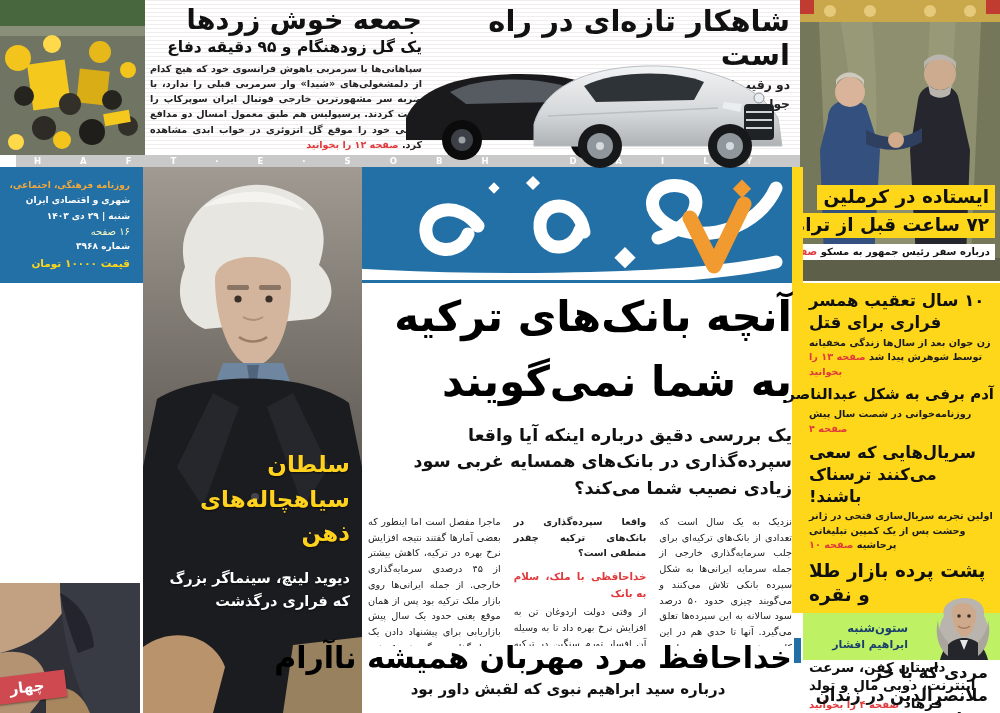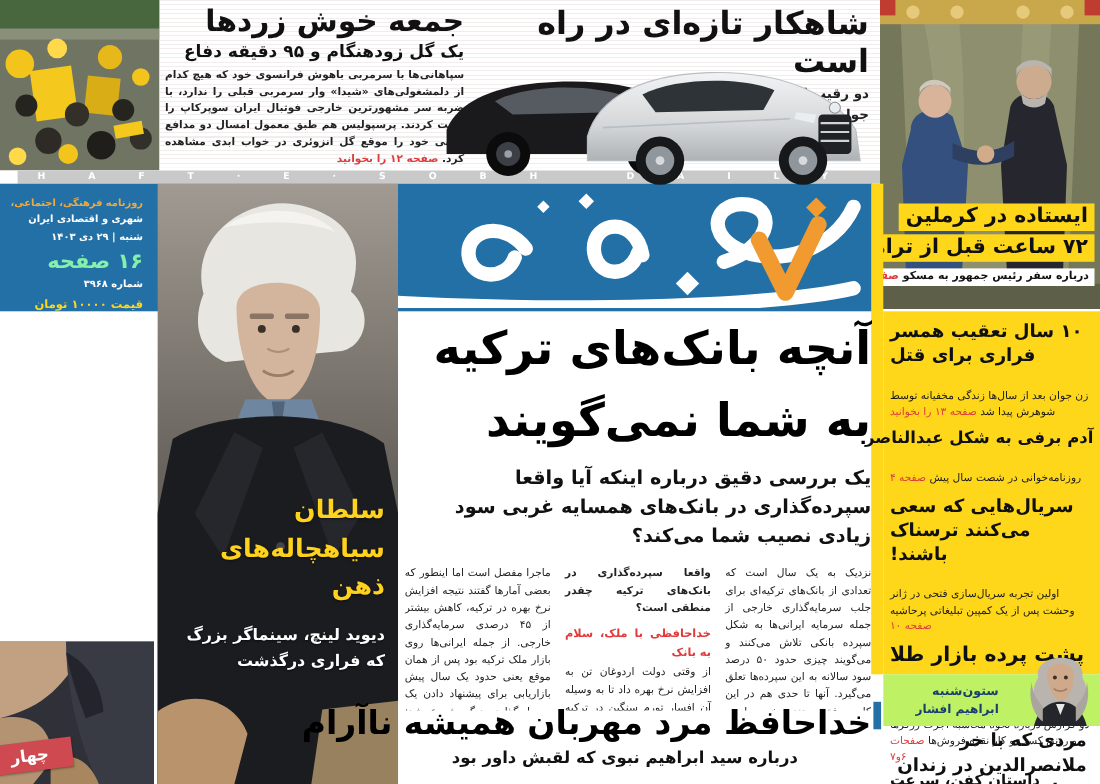--- a/index.html
+++ b/index.html
@@ -33,21 +33,21 @@
   
   .strip { left:16px; top:155px; width:793px; height:12px; background:#c9c9c9; overflow:hidden;
     color:#fff; font-size:8.5px; font-weight:bold; line-height:12px; padding-left:18px;
     letter-spacing:39px; white-space:nowrap; }
 
   
   .banner { left:0; top:167px; width:793px; height:116px; background:#2370a6; }
   .pub { position:absolute; left:8px; top:11px; width:122px; text-align:right; direction:rtl; color:#fff; }
   .pub .l1 { color:#f2a93c; font-size:9px; font-weight:bold; line-height:1.7; }
   .pub .l2, .pub .l3, .pub .l5 { font-size:9px; font-weight:bold; line-height:1.7; }
-  .pub .l4 { color:#86efac; font-size:19px; font-weight:bold; line-height:1.5; }
+  .pub .l4 { color:#fef9c3; font-size:10px; font-weight:normal; line-height:1.5; }
   .pub .l6 { color:#ffd71a; font-size:10.5px; font-weight:bold; line-height:1.8; }
   .logo { position:absolute; left:228px; top:3px; }
 
   
   .kremlin { left:800px; top:0; width:200px; height:281px; overflow:hidden; }
   .k-h { position:absolute; right:5px; background:#ffd71a; color:#101010; font-weight:bold;
     font-size:18.5px; padding:1px 6px 3px; direction:rtl; white-space:nowrap; }
   .k1 { top:185px;text-align:right; } .k2 { top:213px; }
   .k-d { position:absolute; right:5px; top:244px; background:#ffffff; color:#111; font-weight:bold;
     font-size:10px; padding:2px 5px 3px; direction:rtl; white-space:nowrap; }
@@ -73,21 +73,21 @@
   .cols .subh { font-size:10.3px; font-weight:bold; margin:7px 0 3px; }
   .cols .intro { font-weight:bold; }
 
   
   .sidebar { left:803px; top:283px; width:197px; height:330px; background:#ffd71a;
     direction:rtl; text-align:left; padding:7px 6px 0; }
   .sb h3 { font-size:16.5px; font-weight:bold; color:#101010; line-height:1.32; letter-spacing:-.3px; }
   .sb .sm { font-size:15px; white-space:nowrap; }
   .sb .bg { font-size:18.5px; }
   .sb .last { font-size:13.5px; }
-  .sb .dk { font-size:9.7px; font-weight:normal; color:#1a1a1a; line-height:1.5; margin:20px 0 6px; }
+  .sb .dk { font-size:9.7px; font-weight:bold; color:#1a1a1a; line-height:1.5; margin:2px 0 6px; }
 
   
   .saturday { left:803px; top:613px; width:197px; height:47px; background:#bef264; }
   .sat-text { position:absolute; right:92px; top:7px; text-align:right; direction:rtl; color:#1b3f6d; }
   .sat-text .k { font-size:11.5px; font-weight:bold; line-height:1.5; }
   .sat-text .a { font-size:11px; font-weight:bold; line-height:1.5; }
   .afshar { position:absolute; right:8px; bottom:0; }
   .sat-hl { left:803px; top:661px; width:197px; direction:rtl; text-align:right; padding-right:12px; }
   .sat-hl h2 { font-size:16.5px; font-weight:bold; color:#101010; line-height:1.4; }
 

